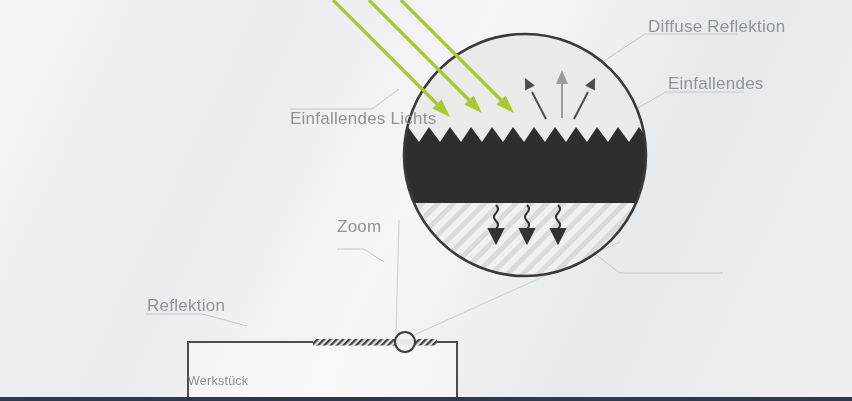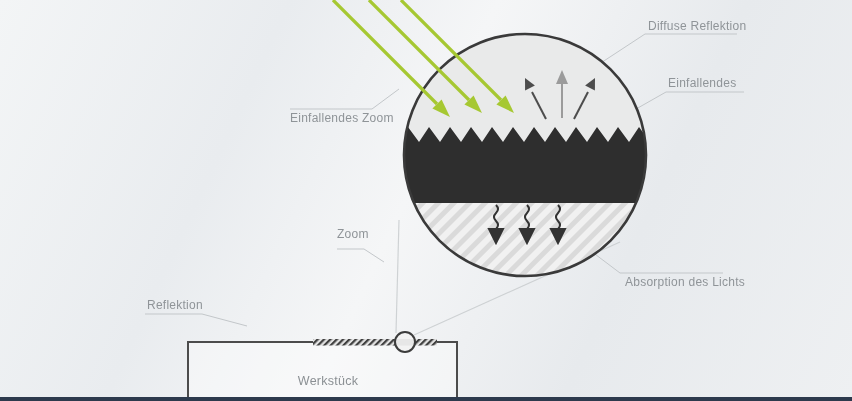--- a/index.html
+++ b/index.html
@@ -4,21 +4,21 @@
 <style>
   html,body{margin:0;padding:0;}
   body{
     width:852px;height:401px;position:relative;overflow:hidden;
     font-family:"Liberation Sans", sans-serif;
     background:linear-gradient(115deg,#f3f5f6 0%,#e9ecef 28%,#f5f6f7 48%,#e7eaed 72%,#eef0f2 100%);
   }
   .stage{position:absolute;inset:0;}
   svg{position:absolute;left:0;top:0;}
   .label{
-    position:absolute;color:#8f9498;font-size:12px;letter-spacing:.25px;
+    position:absolute;color:#8f9498;font-size:17px;letter-spacing:.25px;
     white-space:nowrap;line-height:13px;
   }
   .label.big{font-size:12.5px;color:#8b9094;}
   .bottom-bar{
     position:absolute;left:0;bottom:0;width:852px;height:4px;background:#2d3a4d;
   }
 </style>
 </head>
 <body>
 
@@ -98,20 +98,19 @@
       <rect x="188" y="342" width="269" height="70" fill="rgba(255,255,255,0.35)" stroke="#4c4c4c" stroke-width="2"></rect>
       <rect x="313" y="339" width="124" height="6.5" fill="url(#oxideHatch)"></rect>
       <circle cx="405" cy="342" r="10" fill="#f3f3f3"></circle>
       <rect x="394" y="339" width="22" height="6.5" fill="#dcdcdc" opacity="0.55" clip-path="url(#smallClip)"></rect>
       <circle cx="405" cy="342" r="10" fill="none" stroke="#3c3c3c" stroke-width="2"></circle>
     </g>
   </svg>
 
   <div class="label" style="left:648px;top:20px">Diffuse Reflektion</div>
   <div class="label" style="left:668px;top:77px">Einfallendes</div>
-  <div class="label" style="left:290px;top:112px">Einfallendes Zoom</div>
-  <div class="label" style="left:337px;top:228px">Zoom</div>
+  <div class="label" style="left:290px;top:112px">Einfallendes Lichts</div>
+  <div class="label" style="left:337px;top:220px">Zoom</div>
   <div class="label" style="left:147px;top:299px">Reflektion</div>
-  <div class="label" style="left:625px;top:276px">Absorption des Lichts</div>
-  <div class="label big" style="left:188px;top:375px;width:280px;text-align:center">Werkstück</div>
+  <div class="label big" style="left:188px;top:375px;width:280px;text-align:left">Werkstück</div>
 
   <div class="bottom-bar"></div>
 </div>
 
 </body></html>

